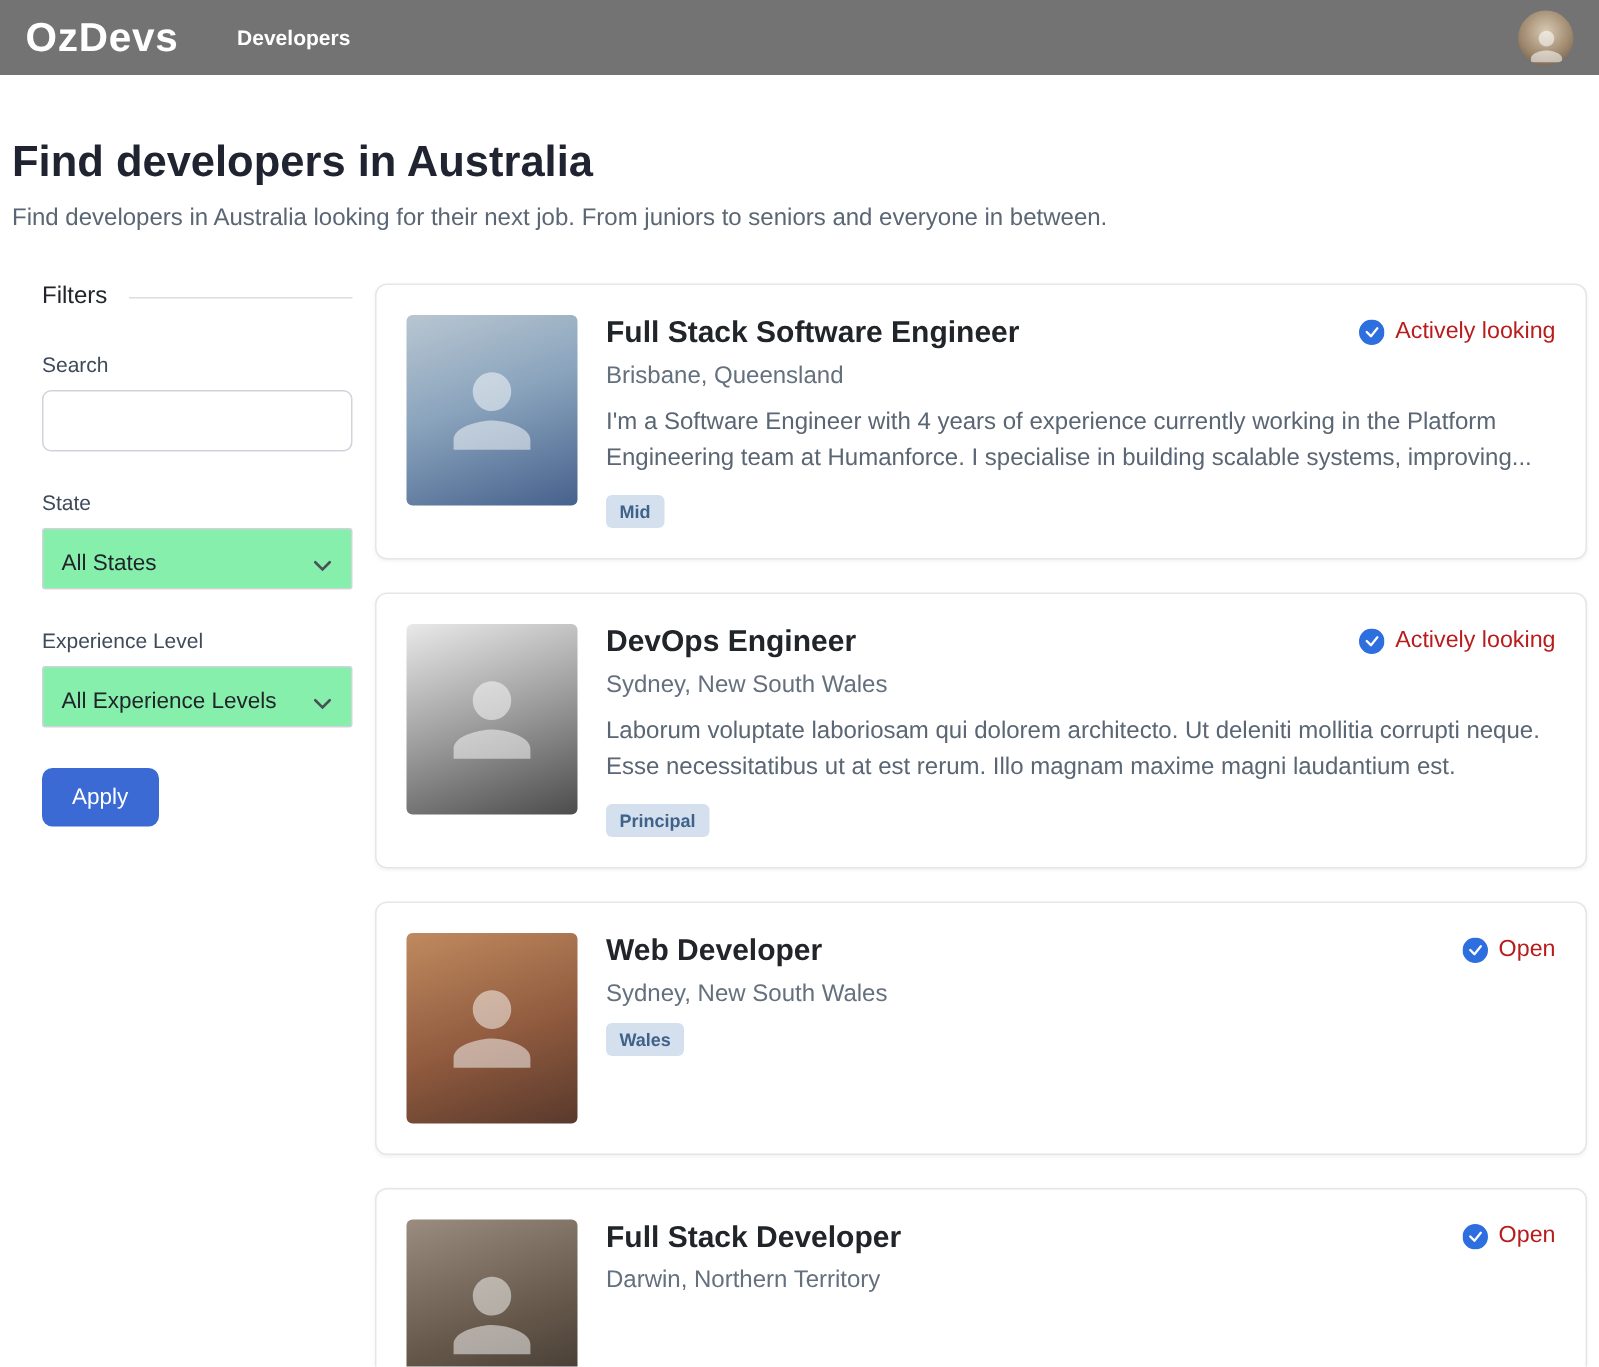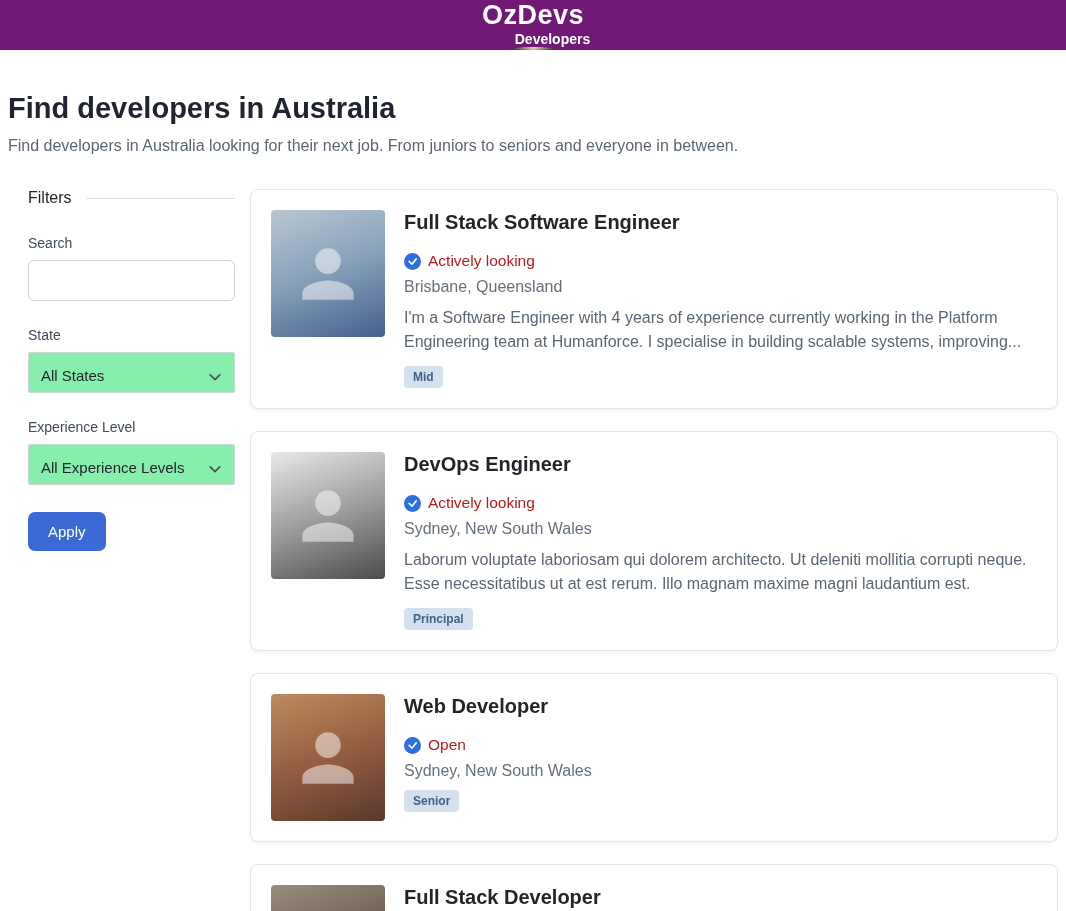--- a/index.html
+++ b/index.html
@@ -6,25 +6,24 @@
   html, body { width: 1066px; height: 911px; overflow: hidden; }
   body {
     font-family: "Liberation Sans", sans-serif;
     background: #ffffff;
     color: #212529;
   }
 
   
   .navbar {
     height: 50px;
-    background: #701a75;
+    background: #737373;
     display: flex;
     align-items: center;
     padding: 0 17px;
-    flex-direction: column;
   }
   .brand {
     color: #ffffff;
     font-weight: 800;
     font-size: 27px;
     letter-spacing: 0.5px;
     cursor: pointer;
   }
   .nav-link {
     color: #ffffff;
@@ -153,21 +152,20 @@
   .photo-b { background: linear-gradient(160deg, #e9e9e9 0%, #9d9d9d 50%, #4c4c4c 100%); }
   .photo-c { background: linear-gradient(160deg, #c08a5f 0%, #8f5a3e 55%, #59392c 100%); }
   .photo-d { background: linear-gradient(160deg, #9a8d80 0%, #6a5c4e 50%, #3a322b 100%); }
 
   .card-body { flex: 1; min-width: 0; }
   .card-top {
     display: flex;
     align-items: flex-start;
     justify-content: space-between;
     gap: 16px;
-    flex-direction: column;
   }
   .dev-title {
     font-size: 20px;
     font-weight: 700;
     color: #212529;
     line-height: 1.2;
   }
   .status {
     display: flex;
     align-items: center;
@@ -302,21 +300,21 @@
           <div class="card-top">
             <h2 class="dev-title">Web Developer</h2>
             <div class="status">
               <svg viewBox="0 0 16 16">
                   <path fill="#2e6fe0" d="M16 8A8 8 0 1 1 0 8a8 8 0 0 1 16 0zm-3.97-3.03a.75.75 0 0 0-1.08.022L7.477 9.417 5.384 7.323a.75.75 0 0 0-1.06 1.06L6.97 11.03a.75.75 0 0 0 1.079-.02l3.992-4.99a.75.75 0 0 0-.01-1.05z"></path>
                 </svg>
               <span>Open</span>
             </div>
           </div>
           <div class="dev-location">Sydney, New South Wales</div>
-          <span class="badge">Senior</span>
+          <span class="badge">Wales</span>
         </div>
       </article>
 
       <article class="card">
         <div class="photo photo-d">
           <svg viewBox="0 0 24 24">
               <path d="M12 12c2.7 0 4.8-2.2 4.8-4.9S14.7 2.3 12 2.3 7.2 4.5 7.2 7.1 9.3 12 12 12zm0 2.4c-3.2 0-9.6 1.6-9.6 4.8v2.5h19.2v-2.5c0-3.2-6.4-4.8-9.6-4.8z"></path>
             </svg>
         </div>
         <div class="card-body">

